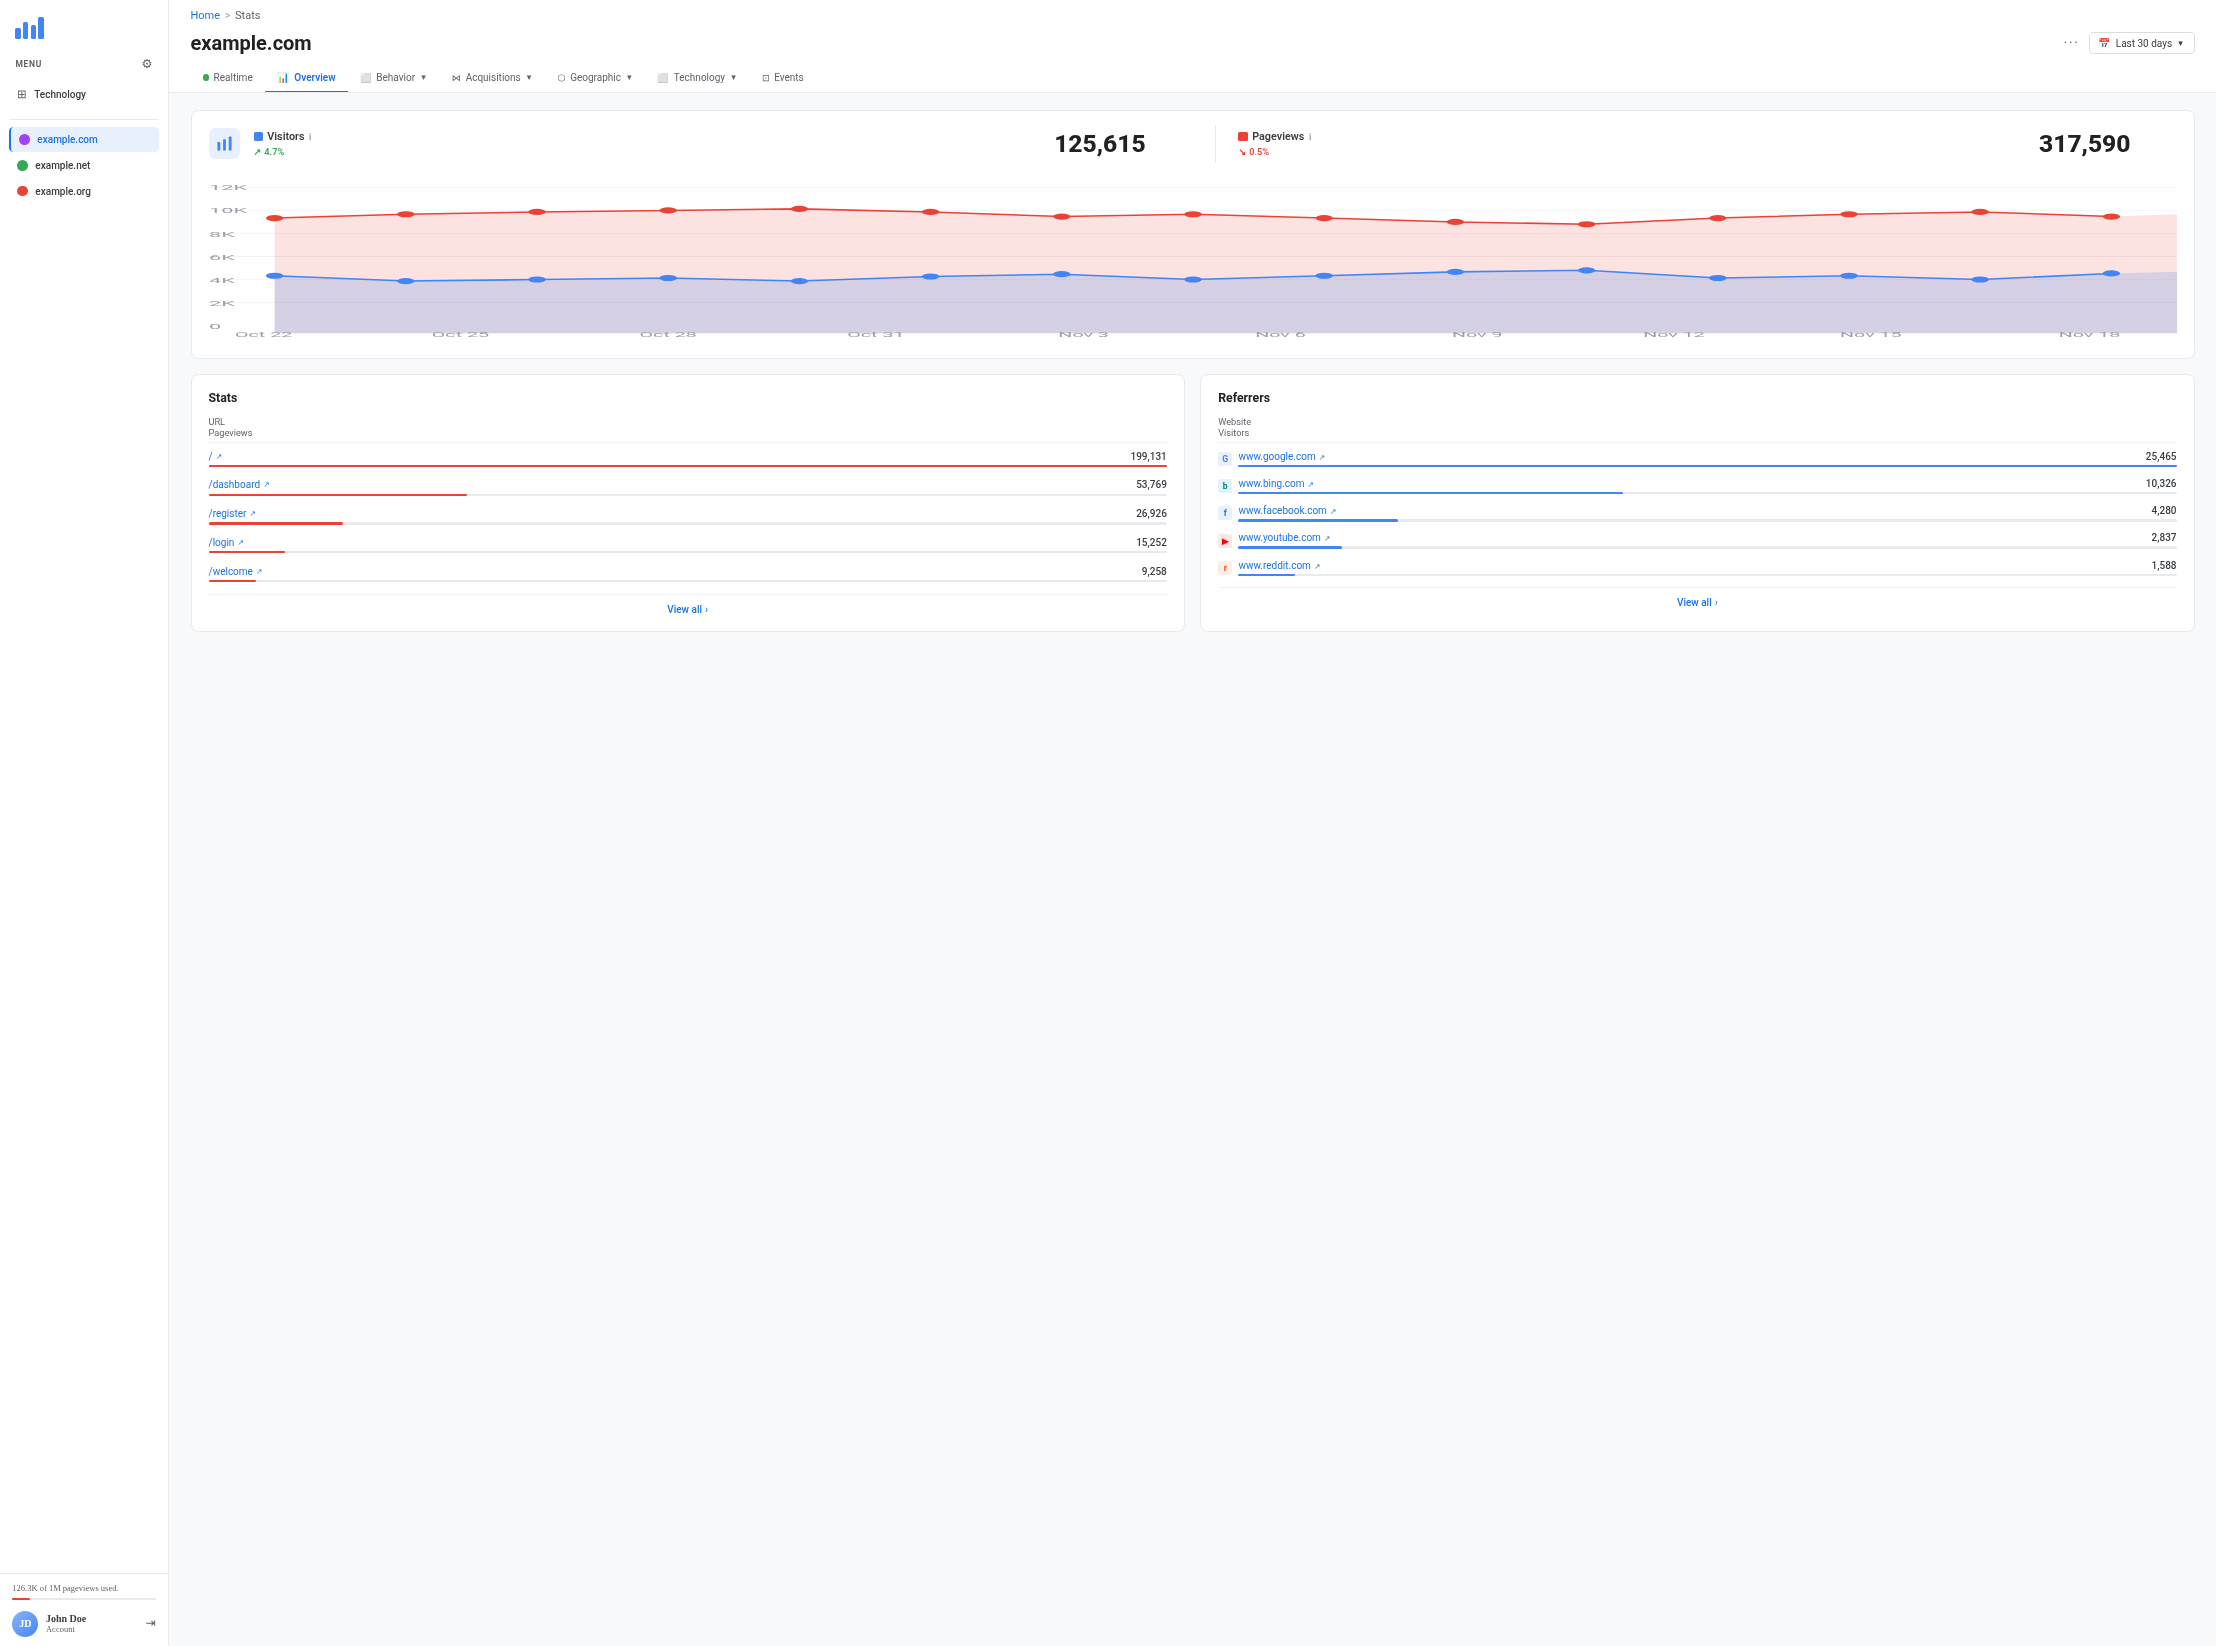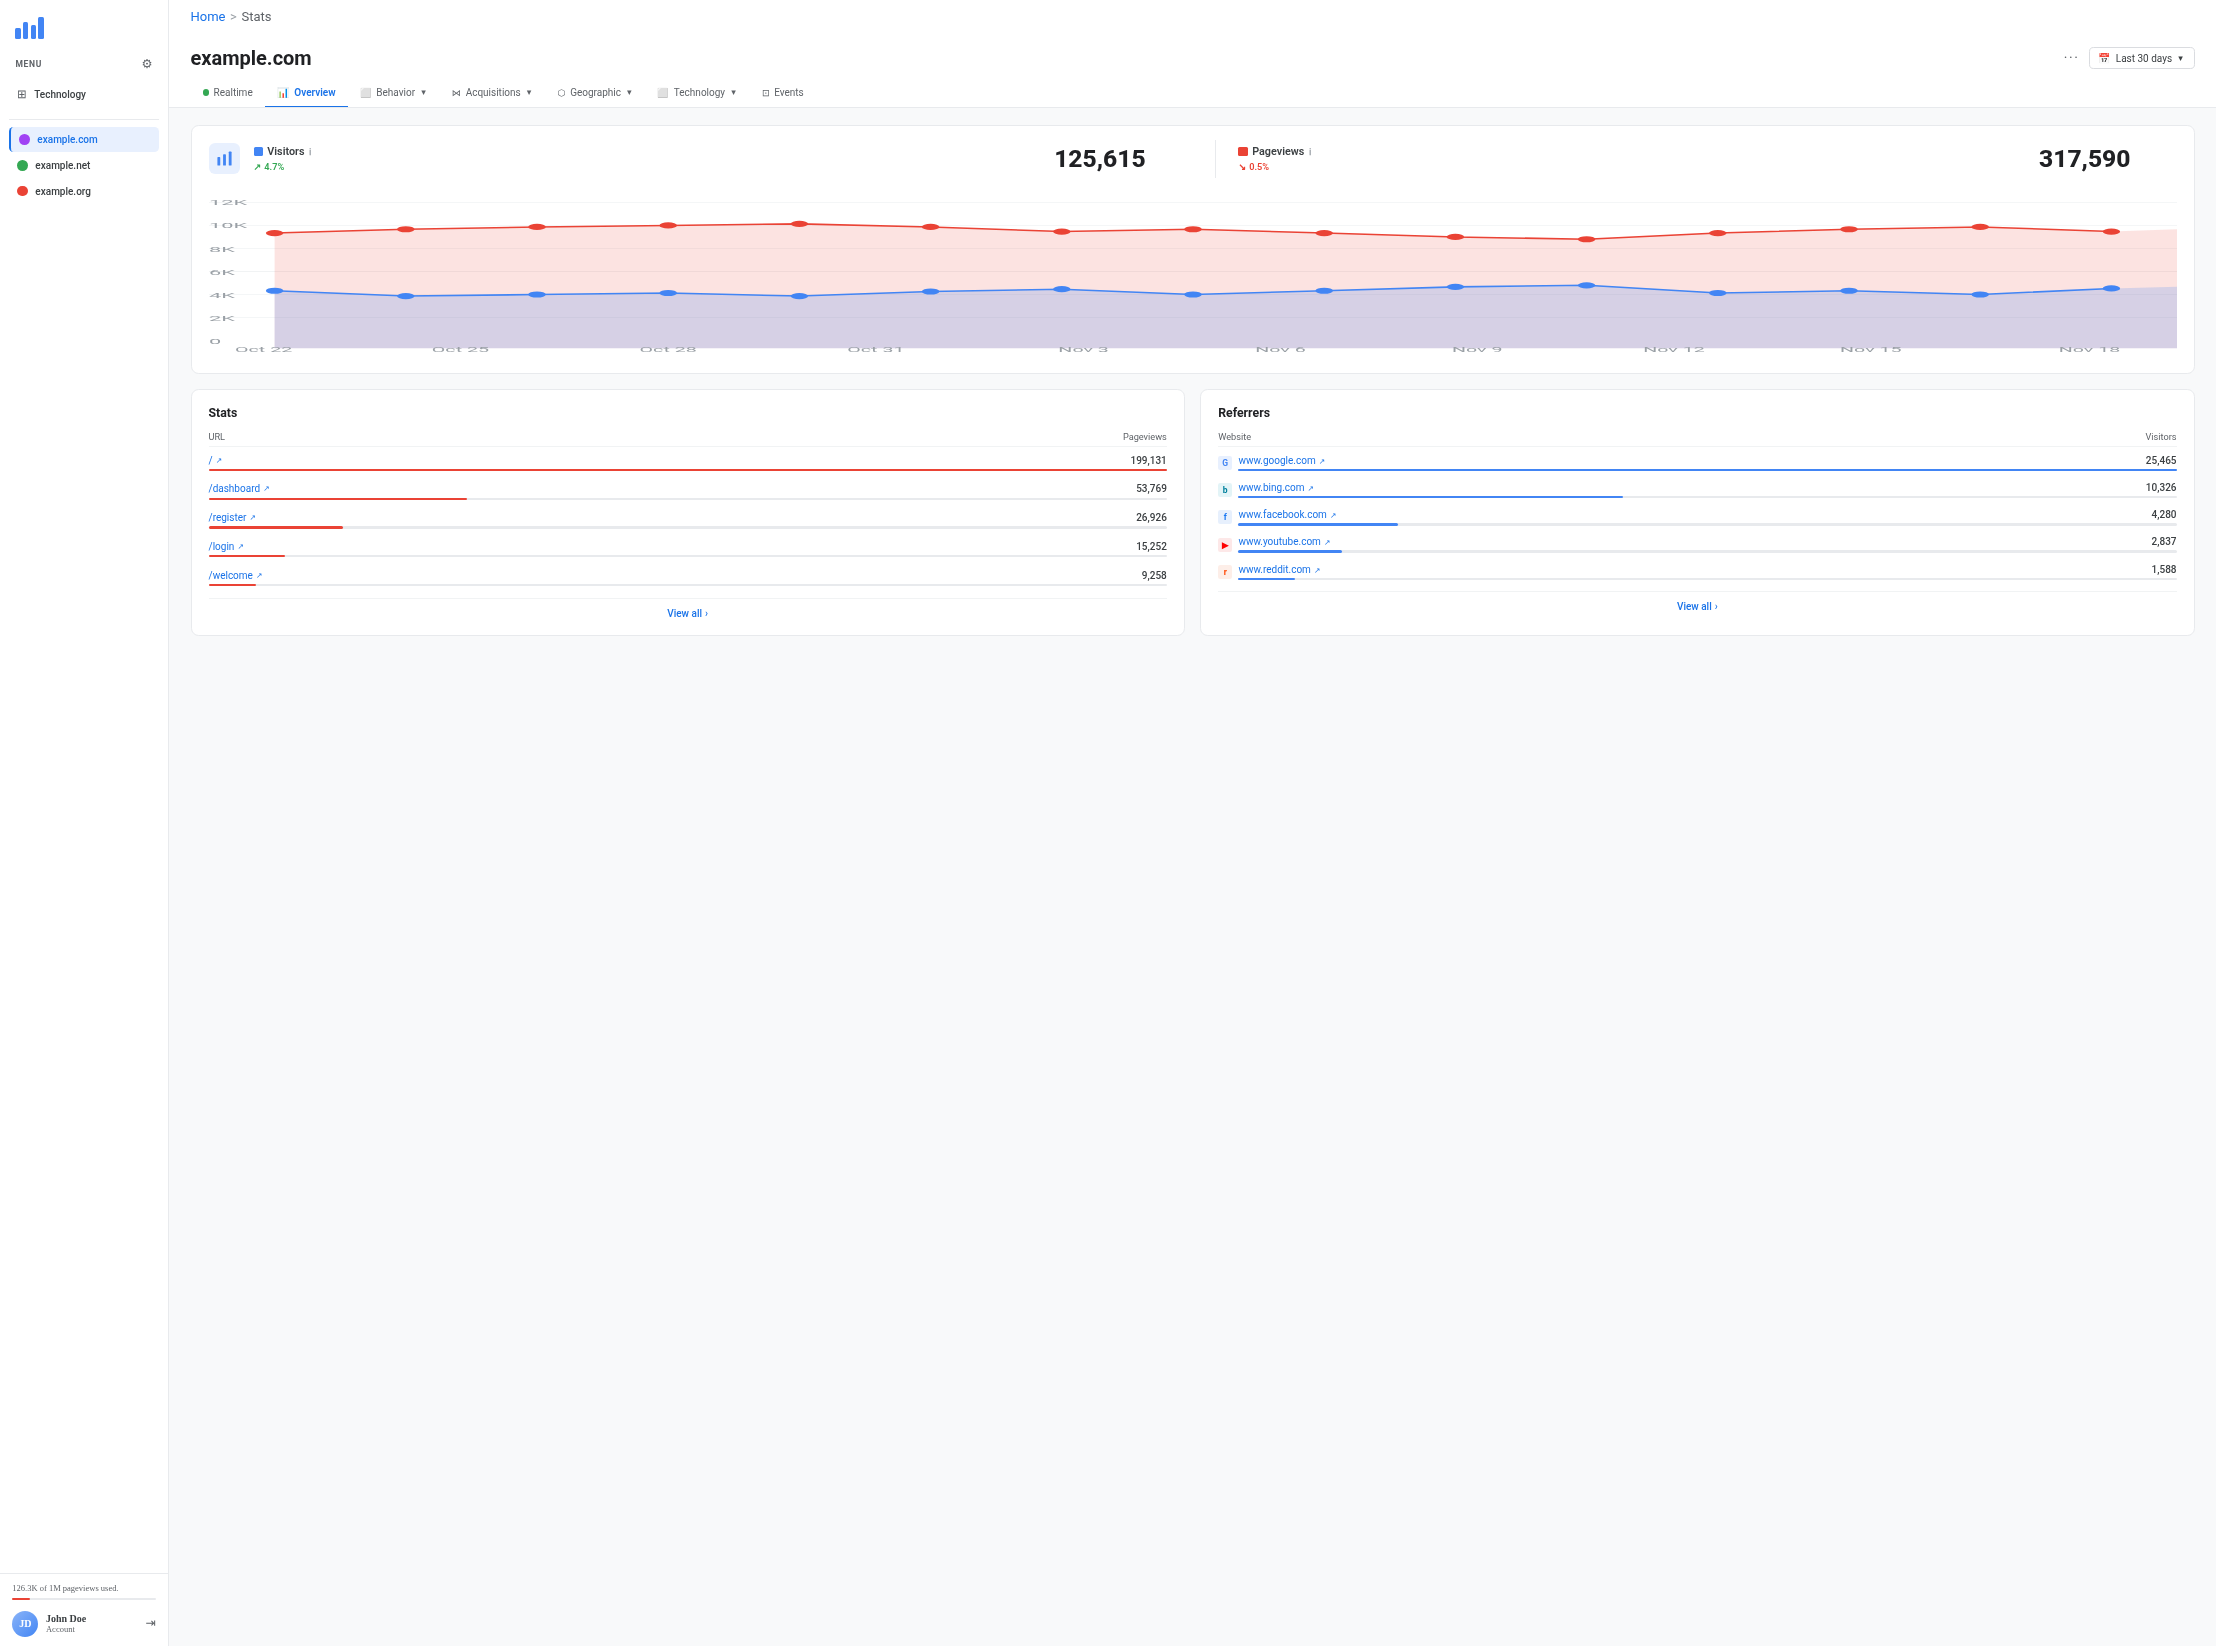--- a/index.html
+++ b/index.html
@@ -117,23 +117,23 @@
     }
     .top-bar {
       background: #fff;
       border-bottom: 0.8px solid #e8eaed;
       padding: 9.2px 21.5px 0;
     }
     .breadcrumb {
       display: flex;
       align-items: center;
       gap: 4.6px;
-      font-size: 13px;
+      font-size: 11px;
       color: #5f6368;
-      margin-bottom: 22px;
+      margin-bottom: 9px;
     }
     .page-title-row {
       display: flex;
       align-items: center;
       justify-content: space-between;
       margin-bottom: 9.2px;
     }
     .page-title { font-size: 20px; font-weight: 700; color: #202124; }
     .top-actions { display: flex; align-items: center; gap: 9.2px; }
     .dots-btn { color: #5f6368; cursor: pointer; font-size: 14px; letter-spacing: 1.5px; }
@@ -248,20 +248,21 @@
     }
     .panel-title { font-size: 12.3px; font-weight: 700; color: #202124; margin-bottom: 10.8px; }
     .col-headers {
       display: flex;
       justify-content: space-between;
       font-size: 9.2px;
       color: #5f6368;
       margin-bottom: 7.7px;
       padding-bottom: 4.6px;
       border-bottom: 0.8px solid #f1f3f4;
+      flex-direction: column;
     }
     .table-row { margin-bottom: 12.3px; }
     .row-top { display: flex; justify-content: space-between; align-items: center; margin-bottom: 3.1px; }
     .row-url { font-size: 10px; color: #1a73e8; display: flex; align-items: center; gap: 3.1px; }
     .row-val { font-size: 10px; color: #3c4043; font-weight: 500; }
     .bar-track { height: 2.3px; background: #e8eaed; border-radius: 1.5px; }
     .bar-fill { height: 100%; border-radius: 1.5px; }
     .view-all-row {
       display: flex;
       justify-content: center;

